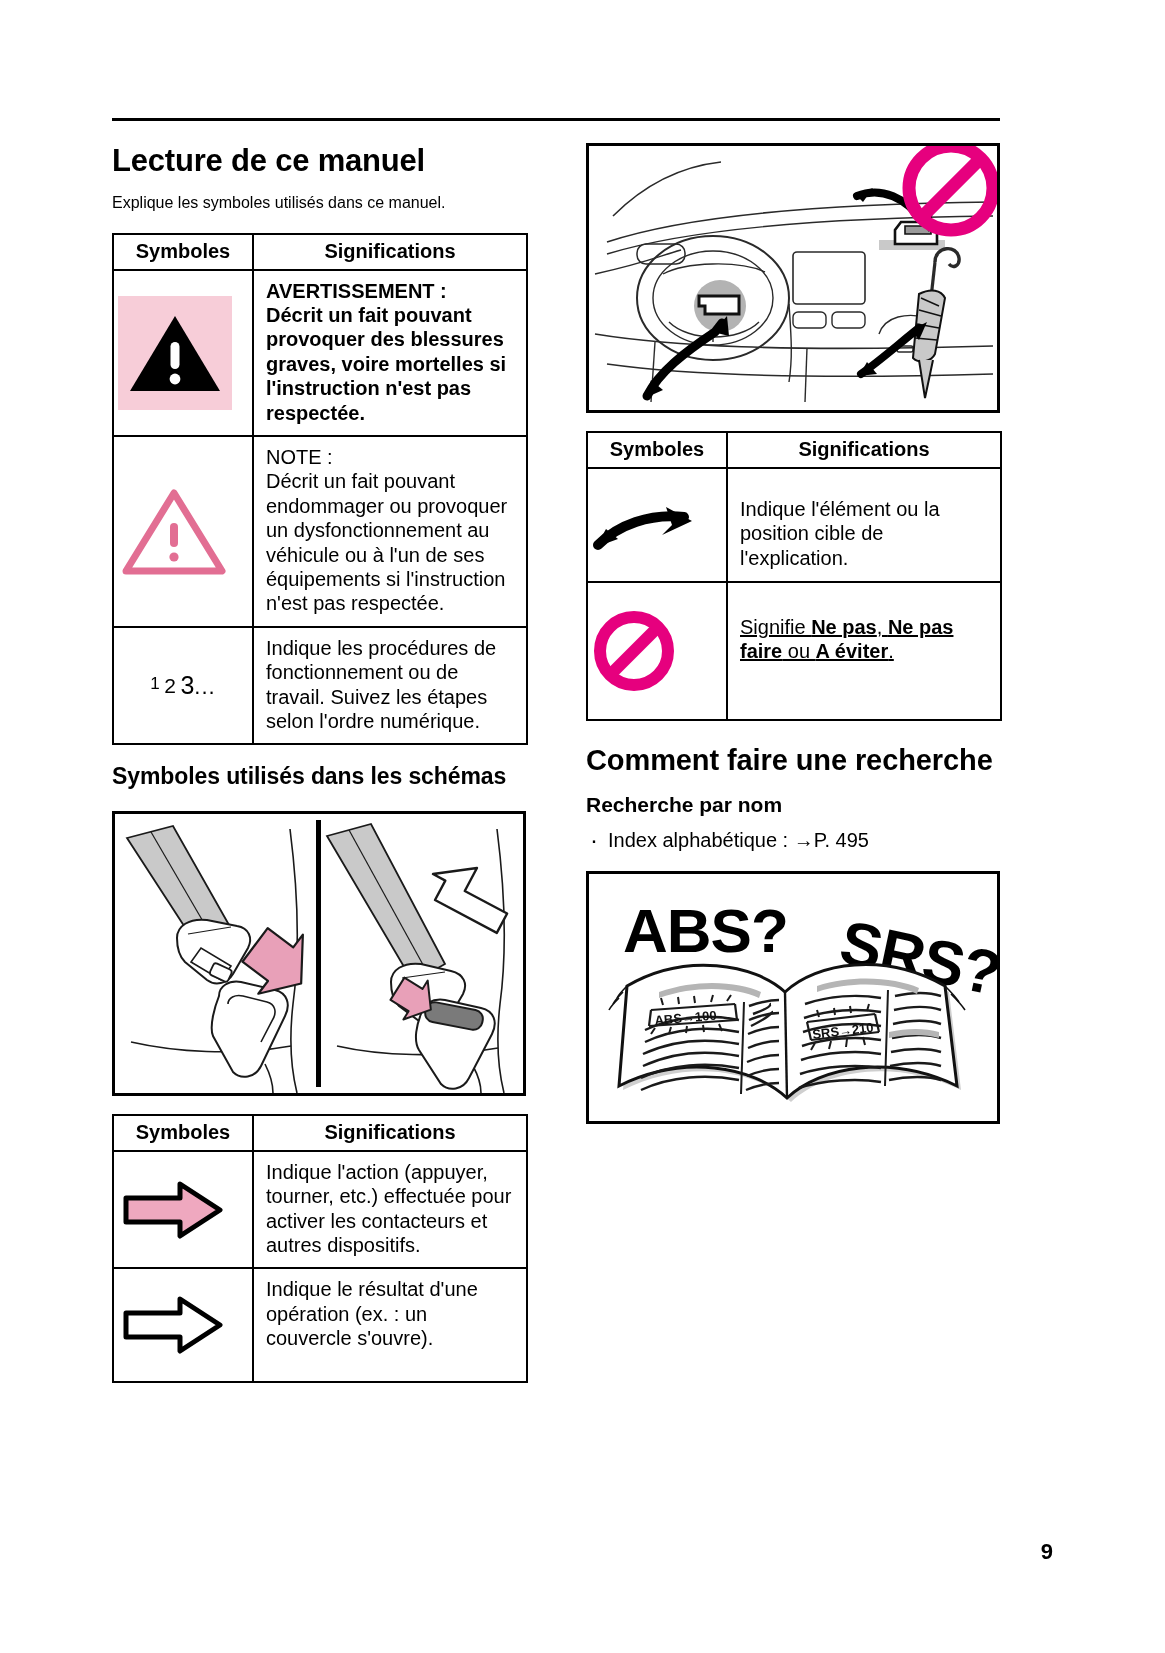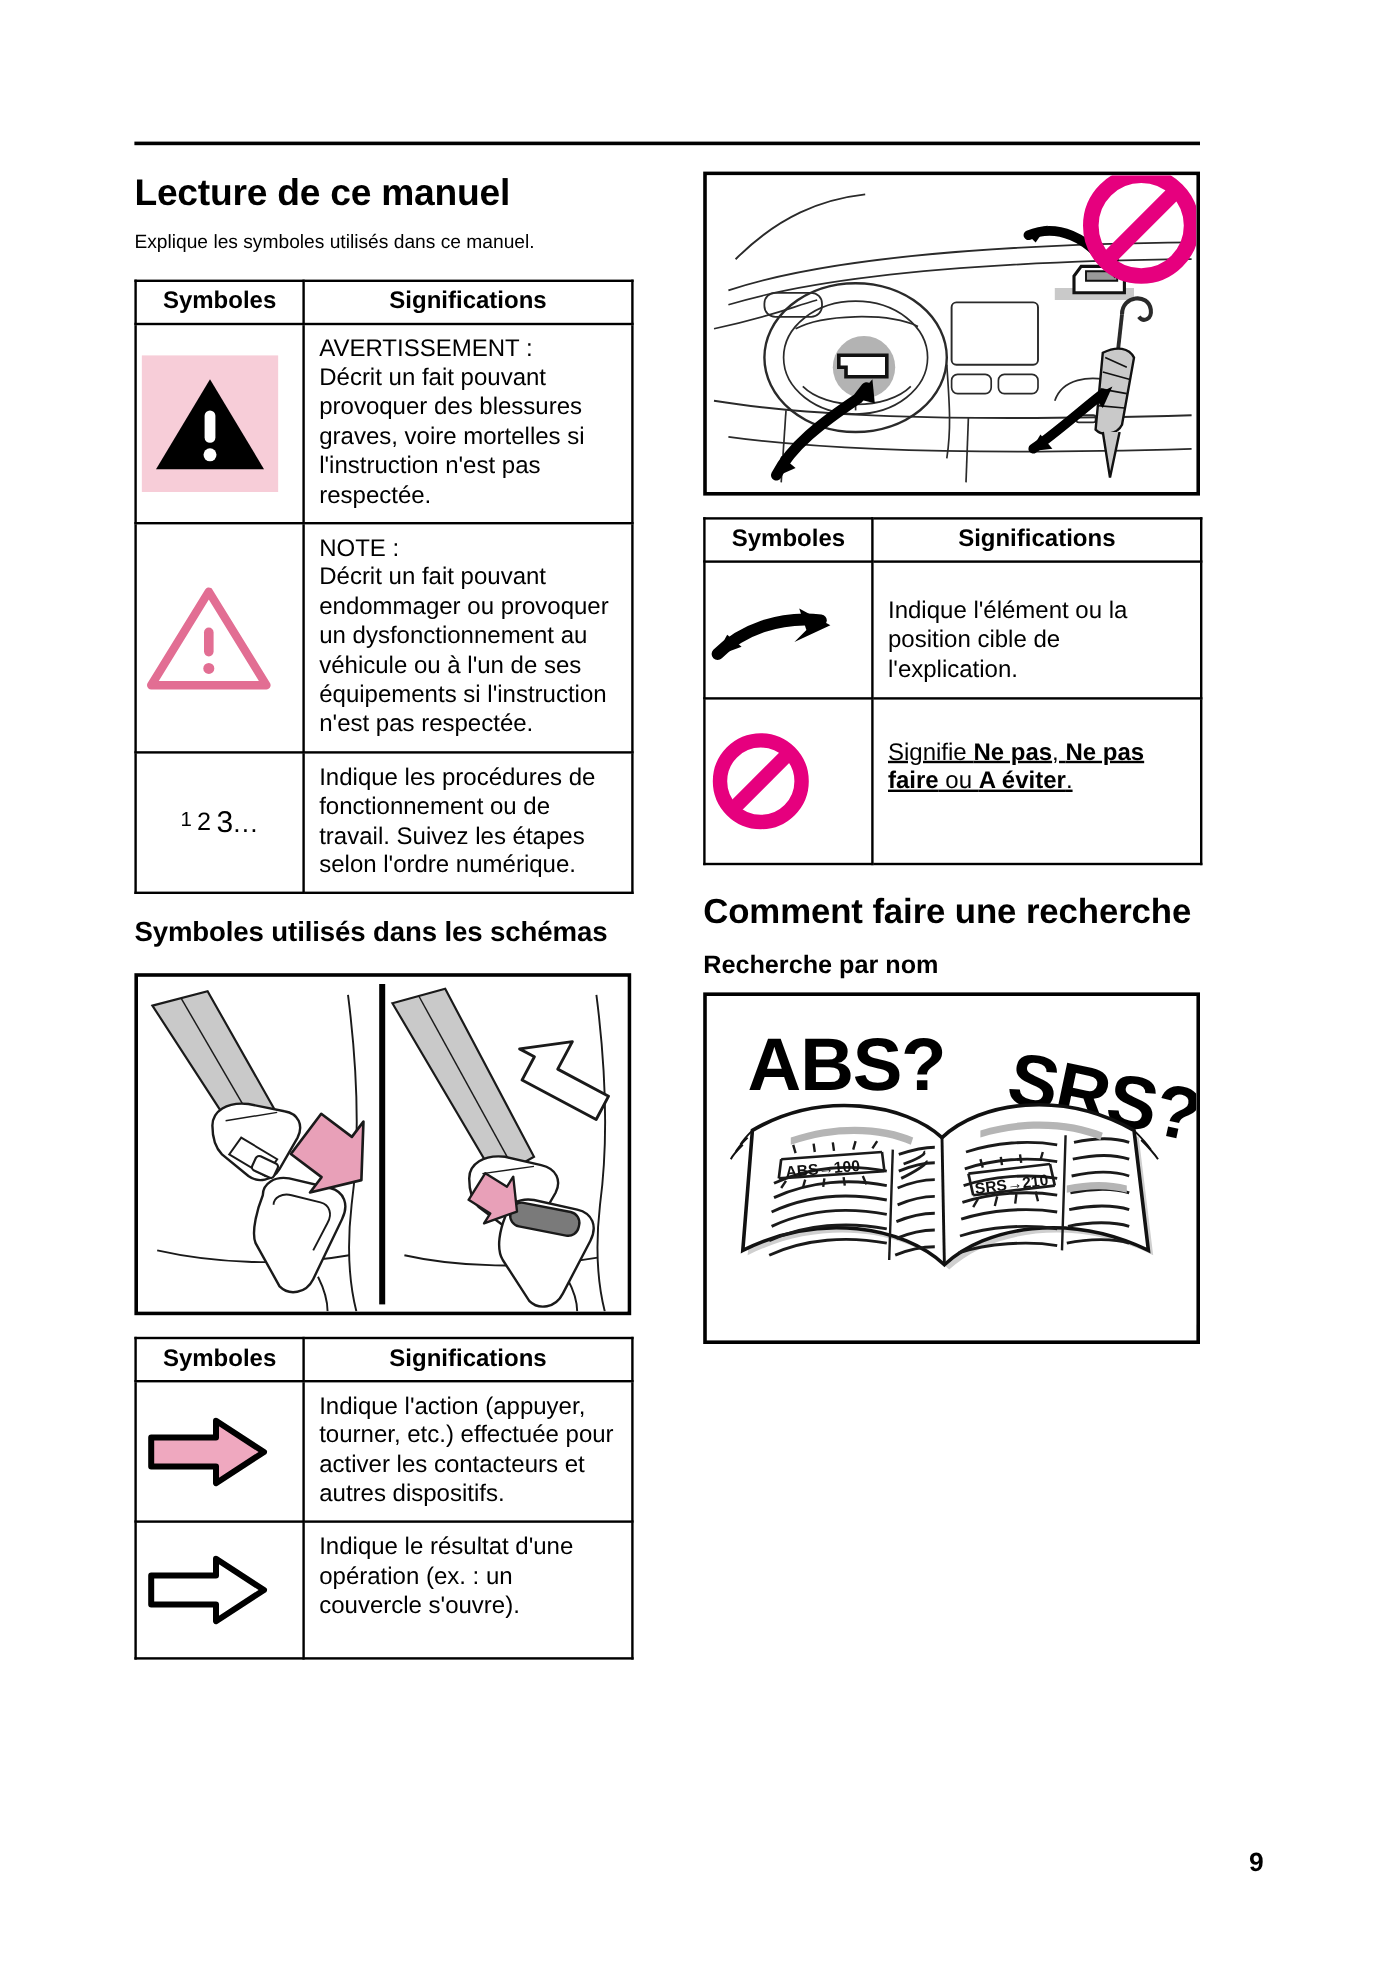--- a/index.html
+++ b/index.html
@@ -136,21 +136,21 @@
   
   .figure-box {
     border: 3px solid #000000;
     background: #ffffff;
     box-sizing: border-box;
     margin: 0 0 18px 0;
     overflow: hidden;
   }
   .fig-dash { width: 414px; height: 270px; }
   .fig-belt { width: 414px; height: 285px; }
-  .fig-book { width: 414px; height: 293px; }
+  .fig-book { width: 414px; height: 253px; }
 
   .page-number {
     position: absolute;
     right: 112px;
     bottom: 88px;
     font-size: 22px;
     font-weight: bold;
   }
 
   svg { display: block; }
@@ -187,21 +187,21 @@
               <td class="sym-cell">
                 <span>
                   <svg width="114" height="114" viewBox="0 0 114 114" aria-hidden="true">
                     <rect x="0" y="0" width="114" height="114" fill="#f7cdd8"></rect>
                     <polygon points="57,20 102,95 12,95" fill="#000000"></polygon>
                     <rect x="52.5" y="46" width="9" height="27" rx="4.5" fill="#ffffff"></rect>
                     <circle cx="57" cy="83" r="5.4" fill="#ffffff"></circle>
                   </svg>
                 </span>
               </td>
-              <td class="desc-cell"><span style="white-space:pre-line;">AVERTISSEMENT :
+              <td class="desc-cell"><span style="white-space:pre-line;font-weight:bold;">AVERTISSEMENT :
 Décrit un fait pouvant provoquer des blessures graves, voire mortelles si l'instruction n'est pas respectée.</span></td>
             </tr>
             <tr>
               <td class="sym-cell">
                 <span>
                   <svg width="112" height="96" viewBox="0 0 112 96" aria-hidden="true">
                     <polygon points="56,10 104,88 8,88" fill="none" stroke="#e26e93" stroke-width="7" stroke-linejoin="round"></polygon>
                     <rect x="52" y="40" width="8" height="24" rx="4" fill="#e26e93"></rect>
                     <circle cx="56" cy="74" r="4.6" fill="#e26e93"></circle>
                   </svg>
@@ -404,20 +404,23 @@
               <td class="desc-cell" style="padding-top:32px;text-decoration:underline;">
                 <span>Signifie </span><b>Ne pas</b><span>, </span><b>Ne pas faire</b><span> ou </span><b>A éviter</b><span>.</span>
               </td>
             </tr>
           </tbody>
         </table>
 
         <h2 class="big-title">Comment faire une recherche</h2>
         <h3 class="sub-title">Recherche par nom</h3>
 
+        <ul class="bullets">
+          <li><span>Index alphabétique : →P. 495</span></li>
+        </ul>
 
         <div class="figure-box fig-book">
           <svg width="408" height="274" viewBox="0 0 408 274" aria-hidden="true">
             <rect x="0" y="0" width="408" height="274" fill="#ffffff"></rect>
 
             <text x="34" y="78" font-family="Liberation Sans, sans-serif" font-size="62" font-weight="bold" fill="#000000" letter-spacing="-1">ABS?</text>
 
             <text x="248" y="88" font-family="Liberation Sans, sans-serif" font-size="62" font-weight="bold" fill="#000000" letter-spacing="-1" transform="rotate(12 248 88)">SRS?</text>
 
             <path d="M44 118 C 100 84, 170 96, 200 124 C 232 94, 300 84, 360 118 L 372 216 C 306 184, 236 196, 202 228 C 168 196, 98 184, 34 216 Z" fill="#cfcfcf"></path>

